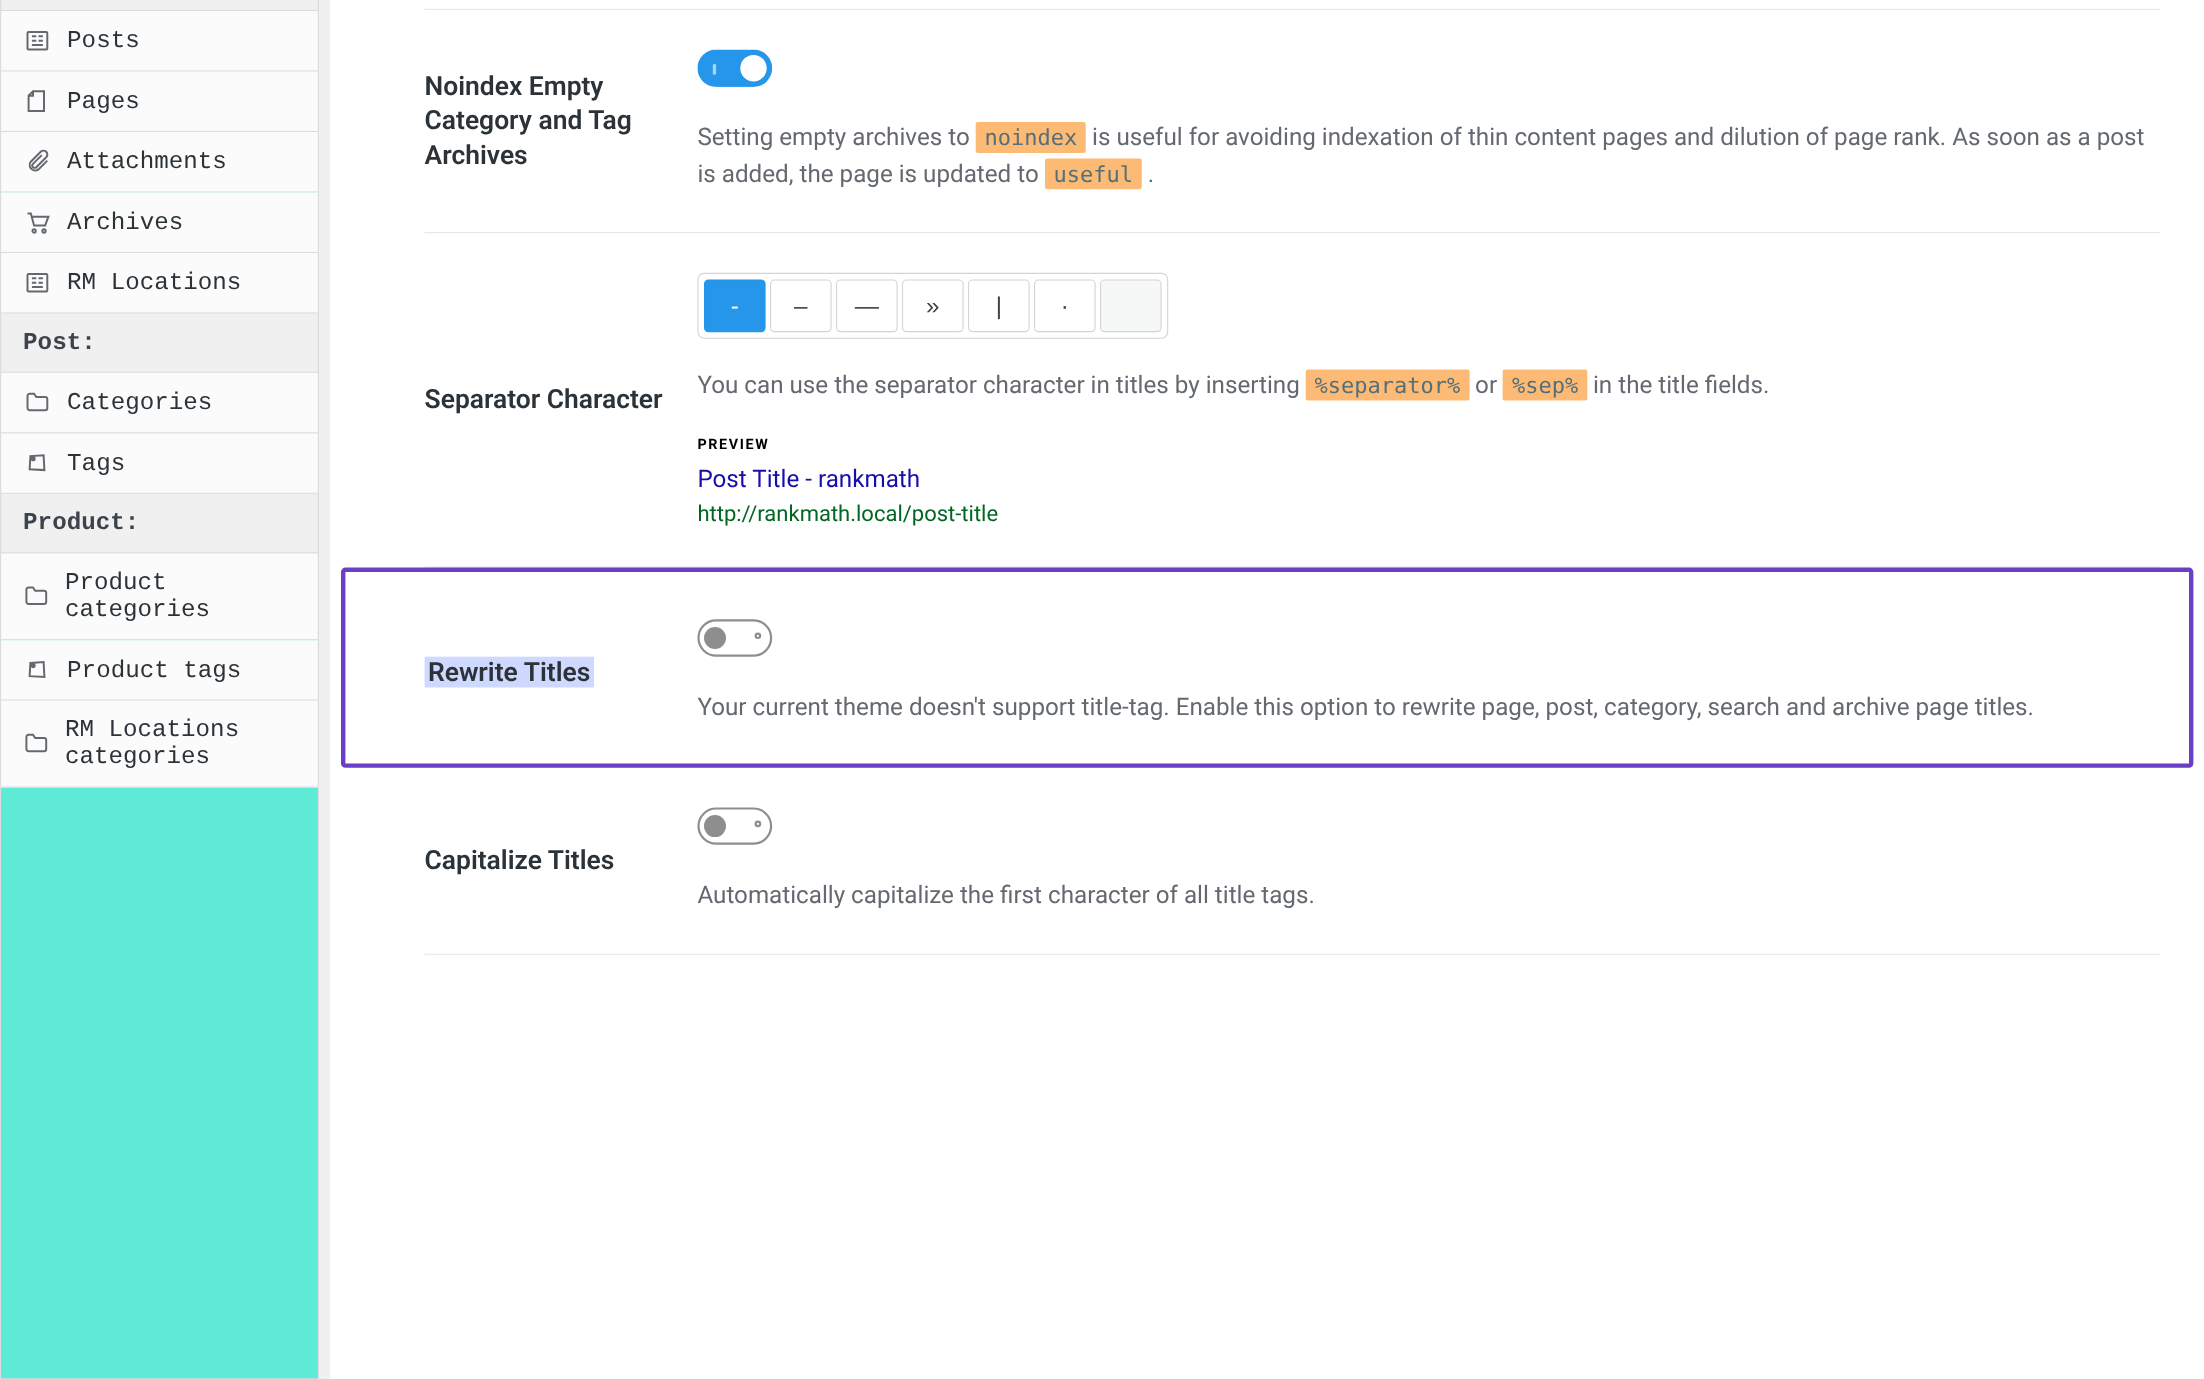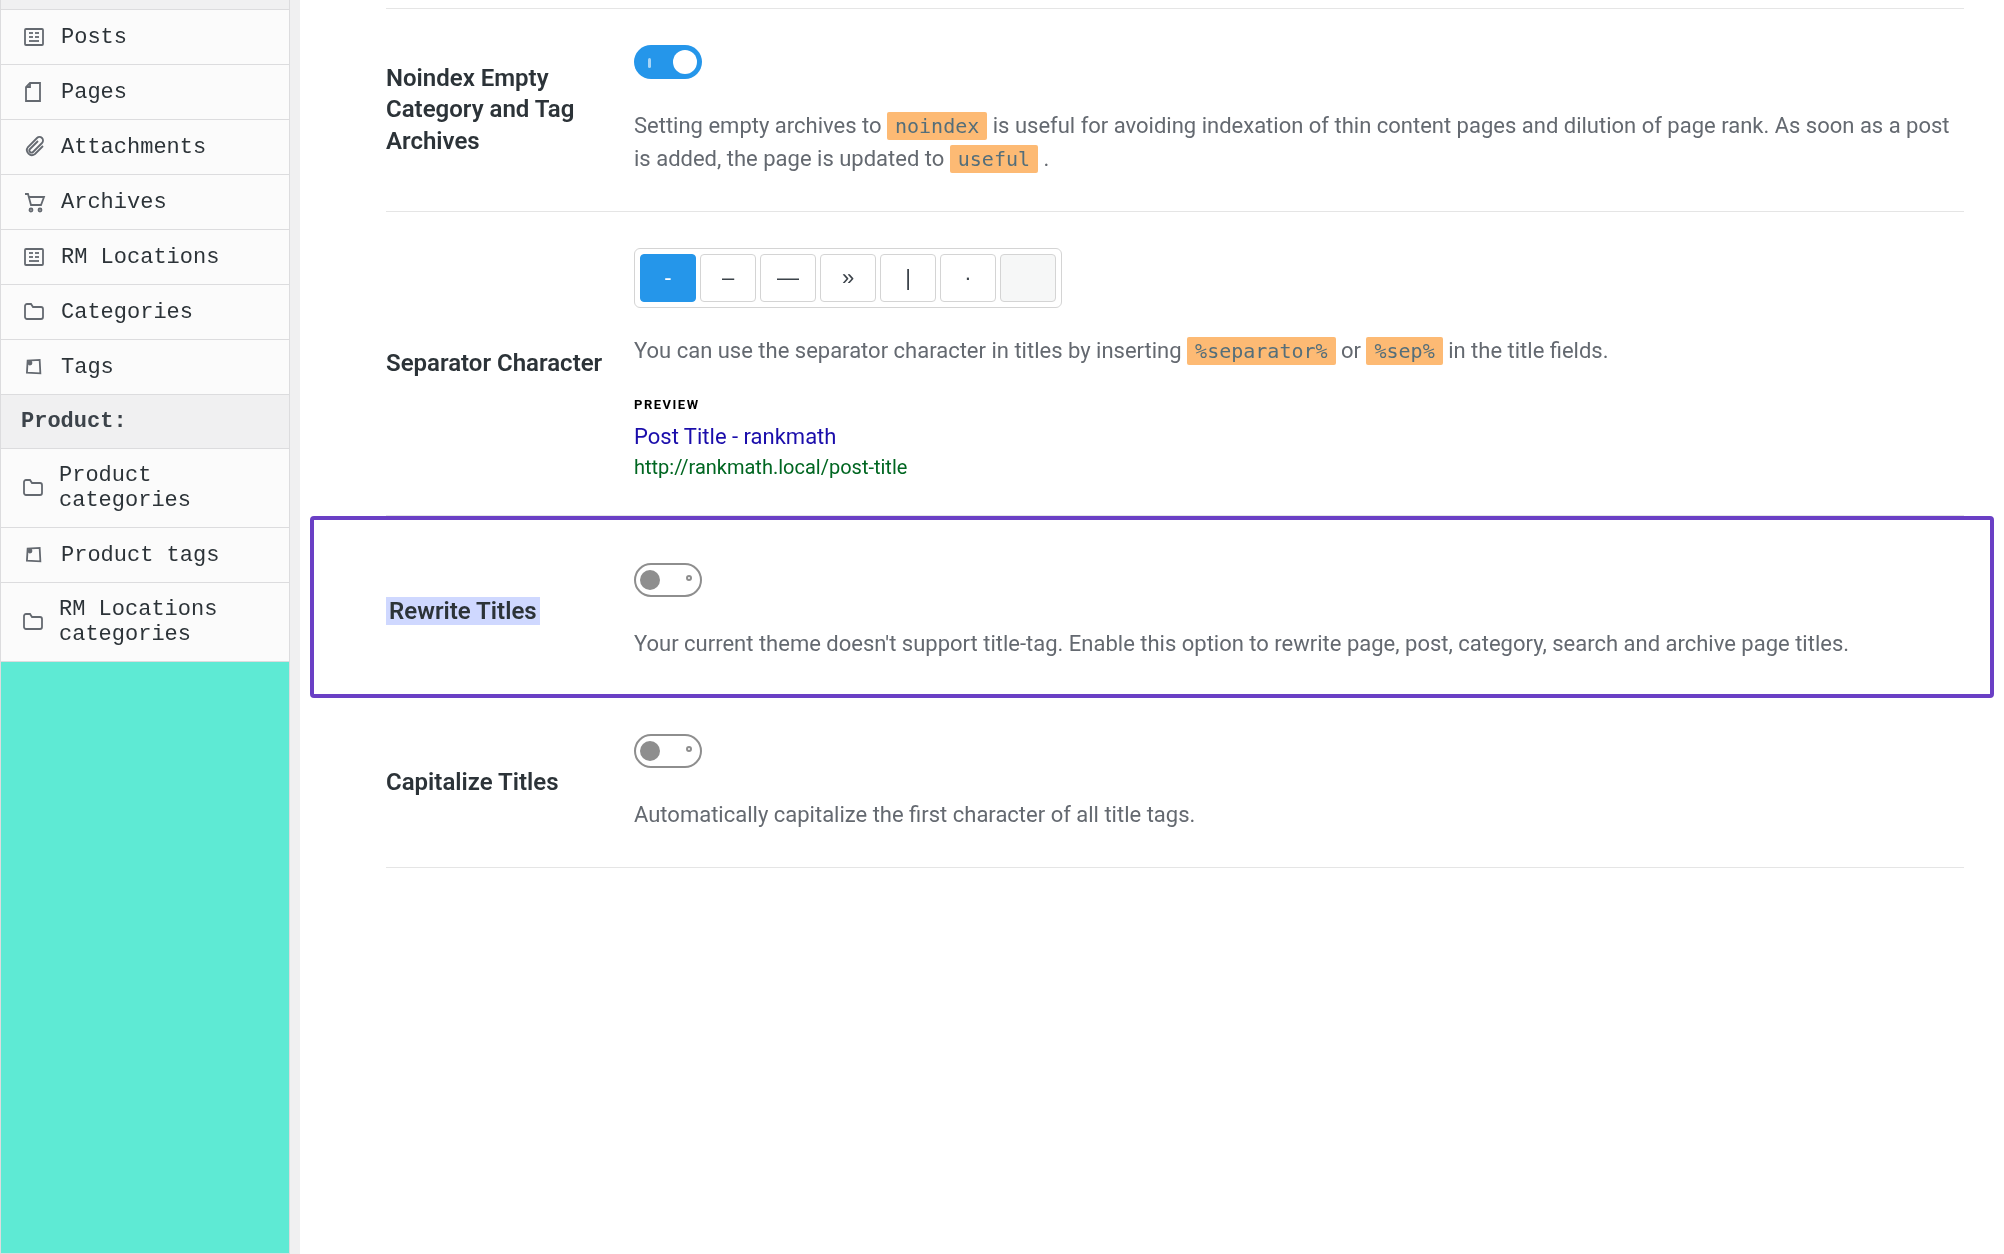--- a/index.html
+++ b/index.html
@@ -92,20 +92,21 @@
             <line x1="7" y1="8" x2="11" y2="8"></line>
             <line x1="7" y1="12" x2="11" y2="12"></line>
             <line x1="7" y1="16" x2="17" y2="16"></line>
             <line x1="13" y1="8" x2="17" y2="8"></line>
             <line x1="13" y1="12" x2="17" y2="12"></line>
           </svg>
       </span>
       <span>RM Locations</span>
     </div>
 
+    <div class="sidebar-section">Post:</div>
     <div class="sidebar-item">
       <span class="icon">
         <svg width="24" height="24" viewBox="0 0 24 24">
             <path d="M3 6a2 2 0 012-2h4l2 3h8a2 2 0 012 2v8a2 2 0 01-2 2H5a2 2 0 01-2-2V6z"></path>
           </svg>
       </span>
       <span>Categories</span>
     </div>
     <div class="sidebar-item">
       <span class="icon">

